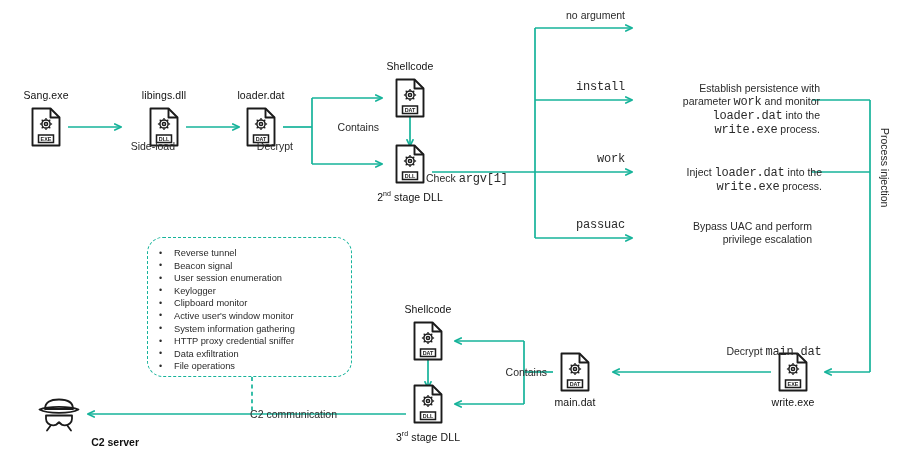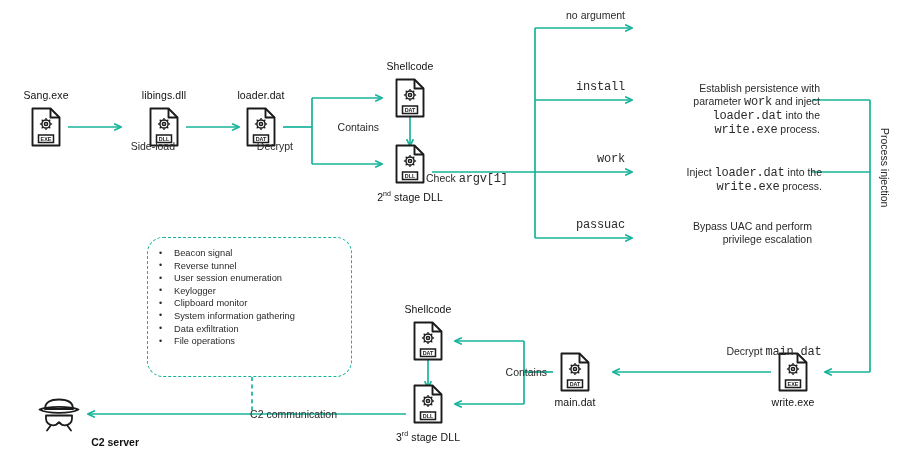--- a/index.html
+++ b/index.html
@@ -348,41 +348,43 @@
   <div class="lbl" style="left:177px;top:408px;width:160px;">C2 communication</div>
 
   <div class="lbl" style="left:505px;top:9px;width:120px;">no argument</div>
   <div class="lbl mono" style="left:505px;top:81px;width:120px;">install</div>
   <div class="lbl mono" style="left:505px;top:153px;width:120px;">work</div>
   <div class="lbl mono" style="left:505px;top:219px;width:120px;">passuac</div>
 
 
   <div class="lbl wrap" style="left:642px;top:82px;width:178px;">
     <span>Establish persistence with</span><br>
-    <span>parameter </span><span class="mono">work</span><span> and inject</span><br>
+    <span>parameter </span><span class="mono">work</span><span> and monitor</span><br>
     <span class="mono">loader.dat</span><span> into the</span><br>
     <span class="mono">write.exe</span><span> process.</span>
   </div>
 
   <div class="lbl wrap" style="left:640px;top:166px;width:182px;">
     <span>Inject </span><span class="mono">loader.dat</span><span> into the</span><br>
     <span class="mono">write.exe</span><span> process.</span>
   </div>
 
   <div class="lbl wrap" style="left:642px;top:220px;width:170px;">
     <span>Bypass UAC and perform</span><br>
     <span>privilege escalation</span>
   </div>
 
   <div class="capbox">
     <ul>
+      <li>Reverse tunnel</li>
       <li>Beacon signal</li>
-      <li>Reverse tunnel</li>
       <li>User session enumeration</li>
       <li>Keylogger</li>
       <li>Clipboard monitor</li>
+      <li>Active user's window monitor</li>
       <li>System information gathering</li>
+      <li>HTTP proxy credential sniffer</li>
       <li>Data exfiltration</li>
       <li>File operations</li>
     </ul>
   </div>
 
 </div>
 
 </body></html>

